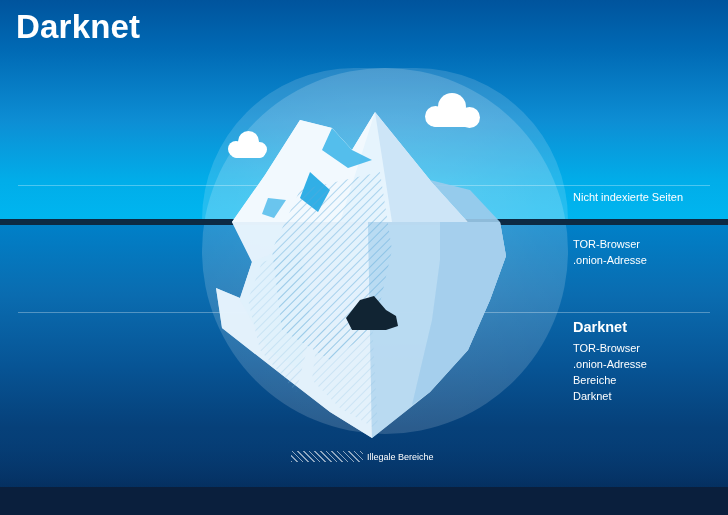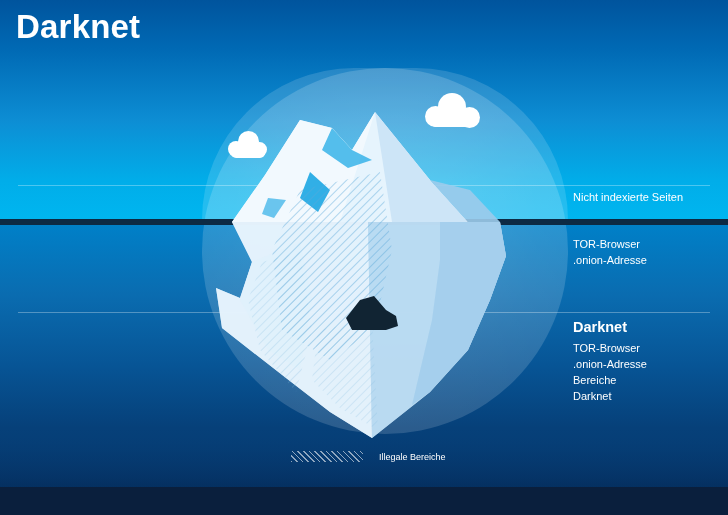--- a/index.html
+++ b/index.html
@@ -53,21 +53,21 @@
 
   
   .cloud{position:absolute;}
   .cloud i{position:absolute;background:#ffffff;border-radius:50%;display:block;}
   .cloud b{position:absolute;background:#ffffff;display:block;border-radius:7px;}
 
   
   .berg{position:absolute;left:0;top:0;width:728px;height:515px;}
 
   
-  .legend{position:absolute;left:291px;top:451px;display:flex;align-items:center;gap:16px;}
+  .legend{position:absolute;left:291px;top:451px;display:flex;align-items:center;gap:4px;}
   .legend .swatch{
     width:72px;height:11px;
     background:repeating-linear-gradient(45deg,rgba(255,255,255,0.55) 0 1px,rgba(255,255,255,0) 1px 4px);
   }
   .legend .ltext{color:#ffffff;font-size:9px;}
 </style>
 </head>
 <body>
 
 <div id="stage">

